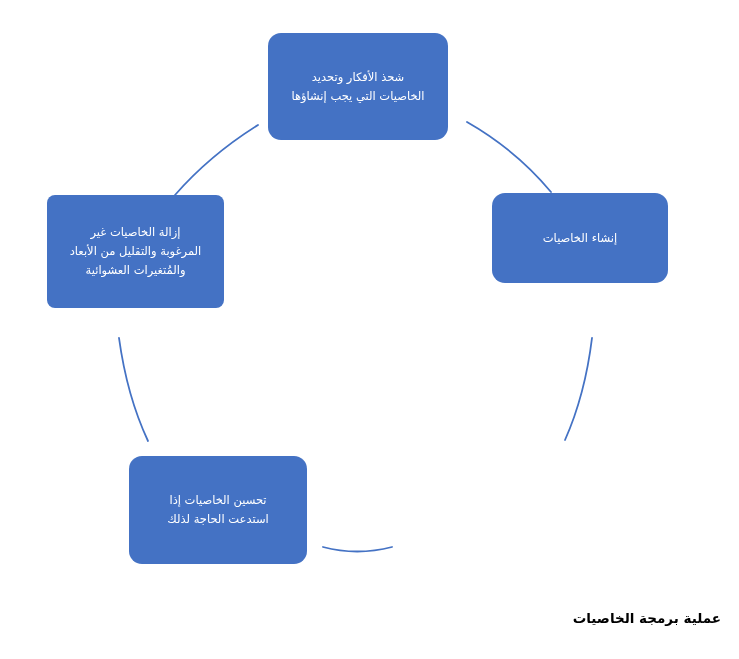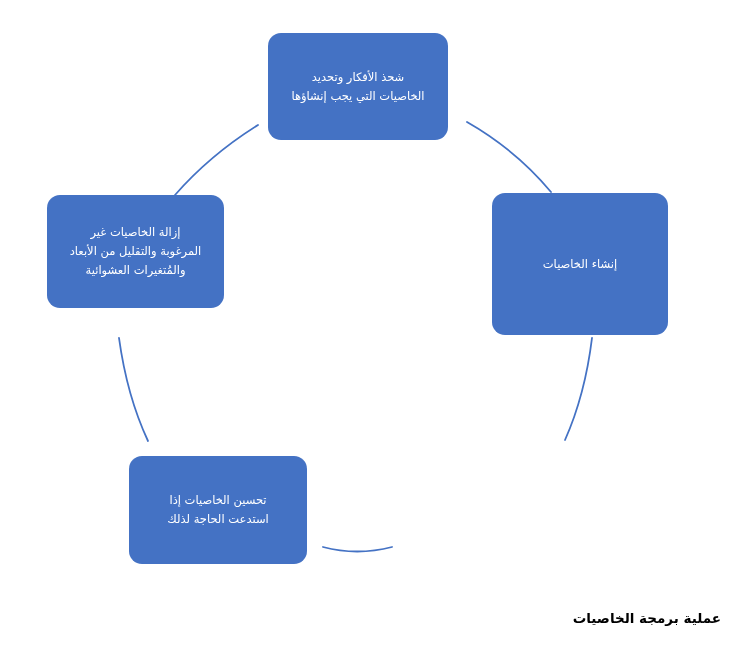--- a/index.html
+++ b/index.html
@@ -48,24 +48,24 @@
   .node-label {
     font-family: "DejaVu Sans", "Liberation Sans", sans-serif;
     font-size: 11.5px;
     line-height: 1.65;
     white-space: pre-line;
     letter-spacing: 0;
   }
 
   
   #node-top        { left: 268px; top: 33px;  width: 180px; height: 107px; }
-  #node-right      { left: 492px; top: 193px; width: 176px; height: 142px; justify-content: center; }
+  #node-right      { left: 492px; top: 193px; width: 176px; height: 90px; justify-content: center; }
   #node-bottomright{ left: 408px; top: 456px; width: 177px; height: 108px; }
   #node-bottomleft { left: 129px; top: 456px; width: 178px; height: 108px; align-items: center; }
-  #node-left       { left: 47px;  top: 195px; width: 177px; height: 113px; }
+  #node-left       { left: 47px;  top: 195px; width: 177px; height: 113px; border-radius: 8px; }
 
   #caption {
     position: absolute;
     left: 0;
     top: 608px;
     width: 721px;
     text-align: right;
     direction: rtl;
   }
   #caption .caption-text {

